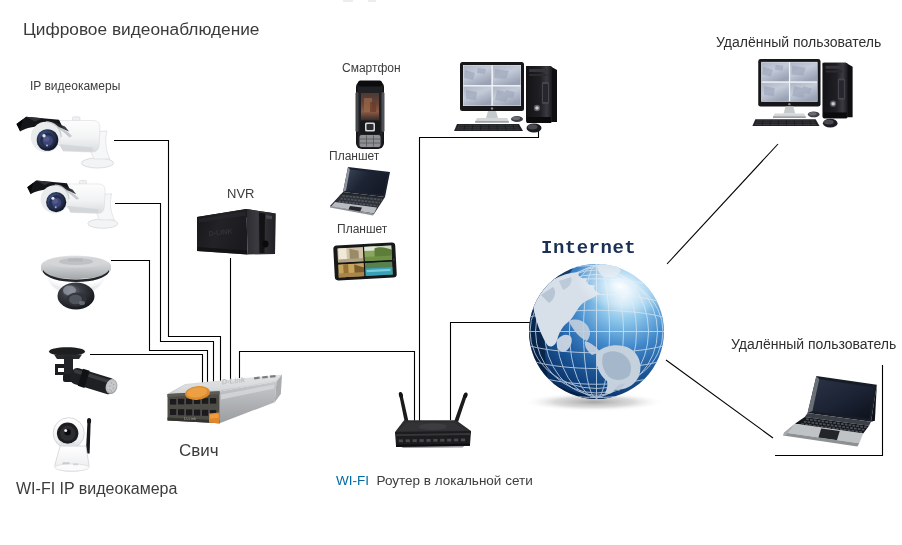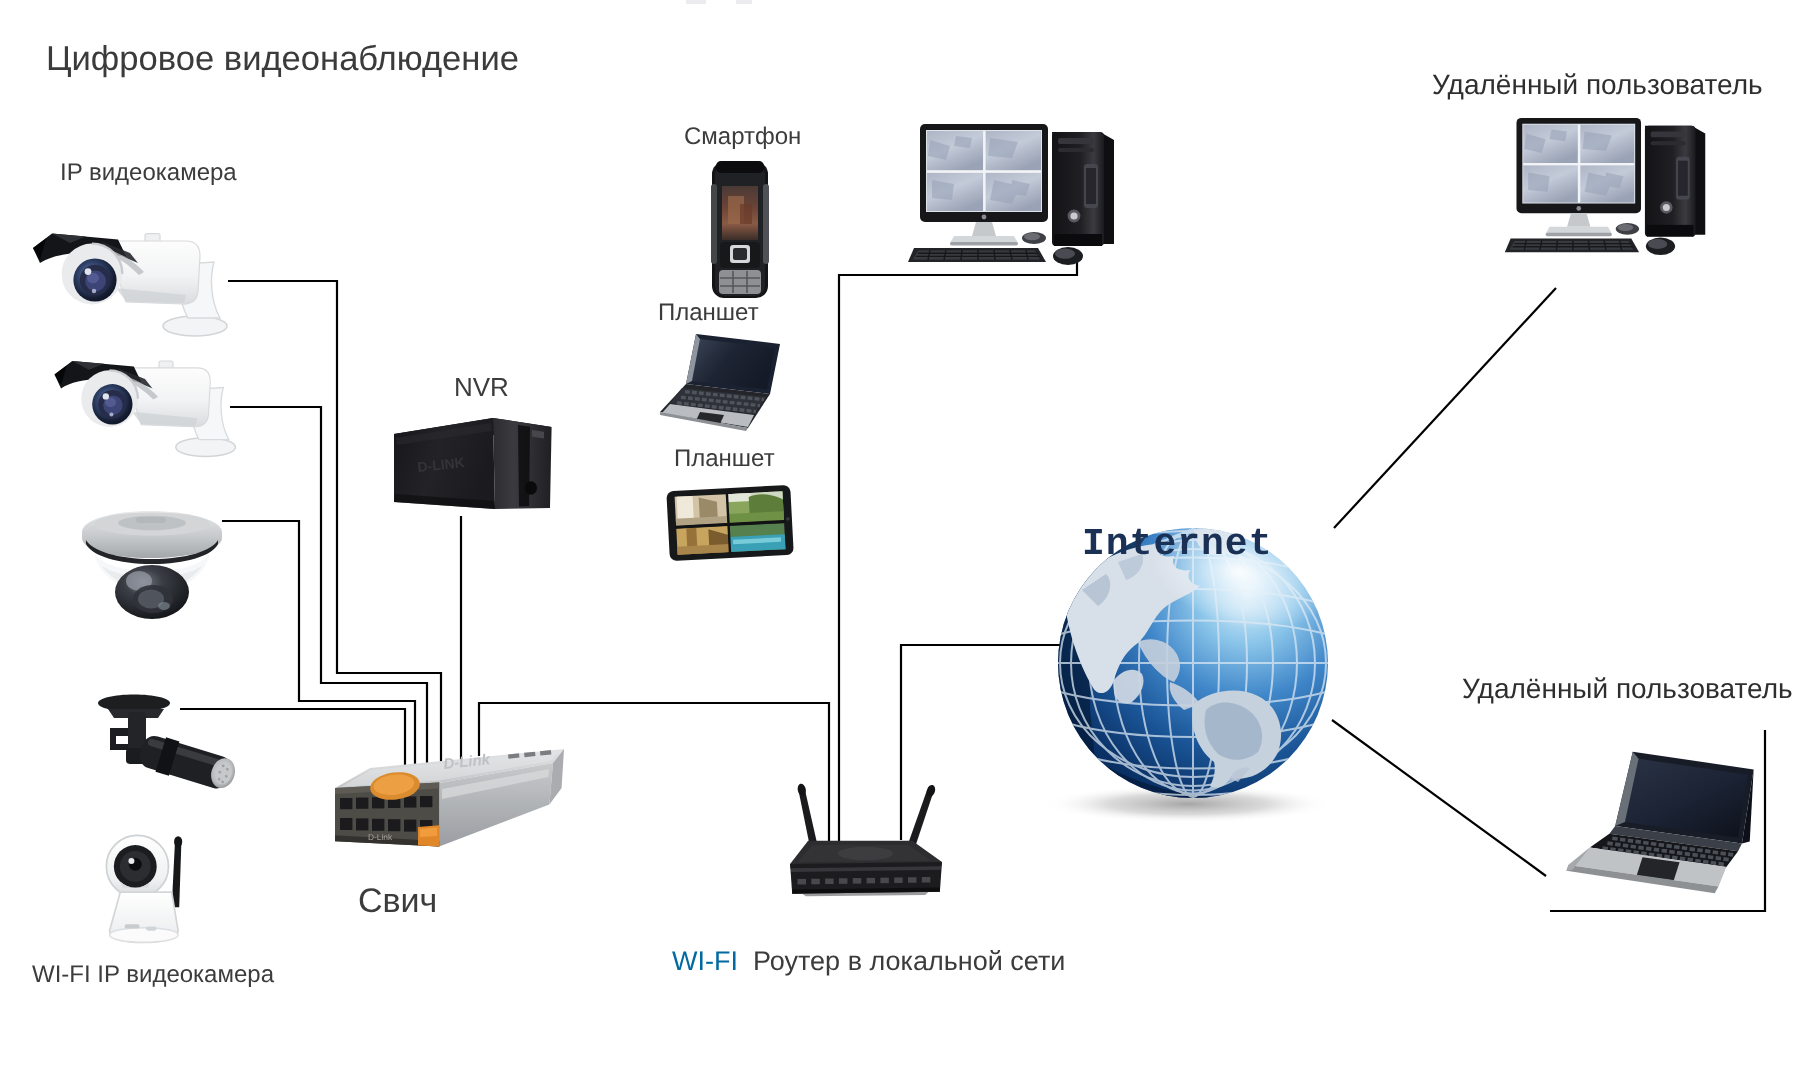--- a/index.html
+++ b/index.html
@@ -24,30 +24,30 @@
       <path d="M450.5,420 V322.5 H532"></path>
       <path d="M667,264 L778,144"></path>
       <path d="M666,360 L773,438"></path>
       <path d="M775,455.5 H882.5 V365"></path>
     </g>
     <rect x="343" y="0" width="10" height="2" fill="#ececee"></rect>
     <rect x="368" y="0" width="8" height="2" fill="#ececee"></rect>
   </svg>
 
   <div class="lbl" style="left:23px;top:19px;font-size:17.3px;color:#3b3b3b;">Цифровое видеонаблюдение</div>
-  <div class="lbl" style="left:30px;top:79px;font-size:12px;">IP видеокамера</div>
+  <div class="lbl" style="left:30px;top:79px;font-size:12px;">IP видеокамеры</div>
   <div class="lbl" style="left:227px;top:186px;font-size:13px;text-align:center;">NVR</div>
   <div class="lbl" style="left:342px;top:61px;font-size:12px;">Смартфон</div>
   <div class="lbl" style="left:329px;top:149px;font-size:12px;">Планшет</div>
   <div class="lbl" style="left:337px;top:222px;font-size:12px;text-align:right;">Планшет</div>
   <div class="lbl" style="left:179px;top:441px;font-size:17px;">Свич</div>
   <div class="lbl" style="left:716px;top:34px;font-size:14px;color:#2f2f2f;">Удалённый пользователь</div>
   <div class="lbl" style="left:731px;top:336px;font-size:14px;color:#2f2f2f;">Удалённый пользователь</div>
   <div class="lbl" style="left:336px;top:473px;font-size:13.5px;"><span style="color:#0369a1;">WI-FI</span>&nbsp; Роутер в локальной сети</div>
-  <div class="lbl" style="left:16px;top:480px;font-size:12px;">WI-FI IP видеокамера</div>
+  <div class="lbl" style="left:16px;top:480px;font-size:16px;">WI-FI IP видеокамера</div>
 
   <svg id="cam1" style="left:13px;top:114px" width="104" height="56" viewBox="0 0 104 56">
     <defs>
       <linearGradient id="camBody" x1="0" y1="0" x2="0" y2="1">
         <stop offset="0" stop-color="#fdfdfd"></stop>
           <stop offset="0.55" stop-color="#f2f3f4"></stop>
           <stop offset="1" stop-color="#d9dcde"></stop>
       </linearGradient>
       <radialGradient id="lensG" cx="0.42" cy="0.4" r="0.65">
         <stop offset="0" stop-color="#8096c2"></stop>
@@ -482,21 +482,21 @@
       <path d="M66,86 C72,88 78,92 81,97 L73,100 C68,96 65,91 66,86 Z" fill="#c9d3df" opacity="0.9"></path>
 
       <path d="M78,97 C86,90 100,88 110,93 C120,98 124,110 120,121 C116,130 106,136 96,134 C94,138 90,140 86,138 C88,134 89,130 88,126 C80,120 75,108 78,97 Z" fill="#c6d1de"></path>
       <path d="M84,100 C82,108 84,116 90,122 C96,126 104,126 110,121 C114,114 112,105 105,100 C98,95 89,95 84,100 Z" fill="#8ba2bb" opacity="0.55"></path>
       <path d="M96,134 C98,130 102,128 106,129 L100,136 Z" fill="#b9c6d5" opacity="0.8"></path>
 
       <ellipse cx="101" cy="31" rx="46" ry="27" fill="url(#gloss)" transform="rotate(16 101 31)"></ellipse>
       <path d="M112,11 C128,19 139,32 143,47 C147,38 144,26 136,18 C128,11 119,9 112,11 Z" fill="#ffffff" opacity="0.8"></path>
     </g>
   </svg>
-  <div class="lbl" style="left:541px;top:237px;font-size:19px;font-family:'Liberation Mono',monospace;font-weight:bold;color:#1b3055;letter-spacing:0.5px;margin-top:24px;">Internet</div>
+  <div class="lbl" style="left:541px;top:237px;font-size:19px;font-family:'Liberation Mono',monospace;font-weight:bold;color:#1b3055;letter-spacing:0.5px;">Internet</div>
 
   <svg id="router" style="left:390px;top:389px" width="94" height="68" viewBox="0 0 88 64">
 
     <path d="M14,33 L8.5,6 L11.5,5.5 L17.5,32 Z" fill="#1b1b1e"></path>
     <ellipse cx="10" cy="5.5" rx="1.9" ry="2.8" transform="rotate(-12 10 5.5)" fill="#141417"></ellipse>
     <path d="M60,31 L69,5.5 L72,6.5 L63.5,32 Z" fill="#1b1b1e"></path>
     <ellipse cx="70.8" cy="6" rx="1.9" ry="2.8" transform="rotate(18 70.8 6)" fill="#141417"></ellipse>
 
     <path d="M4.5,40.5 L13,29.5 L62,29.5 L76,39.5 L75.5,42 L4.8,42.8 Z" fill="#2d2d30"></path>
     <path d="M8,39.5 L15,31.5 L60,31.5 L71,39 Z" fill="#343437" opacity="0.9"></path>

